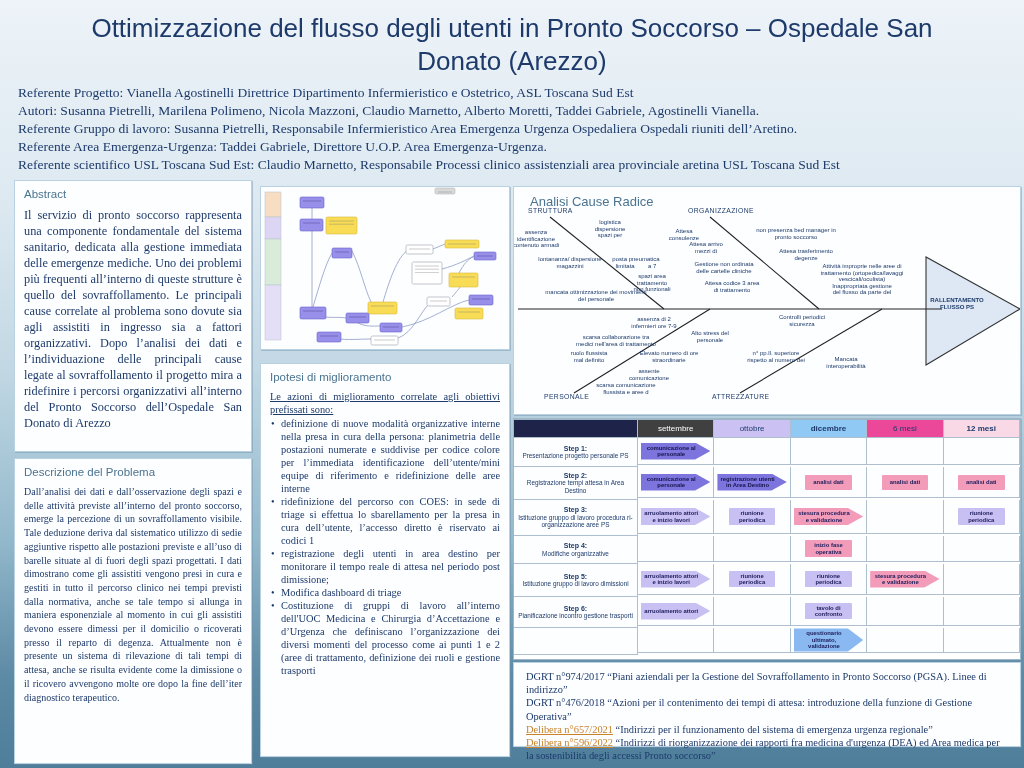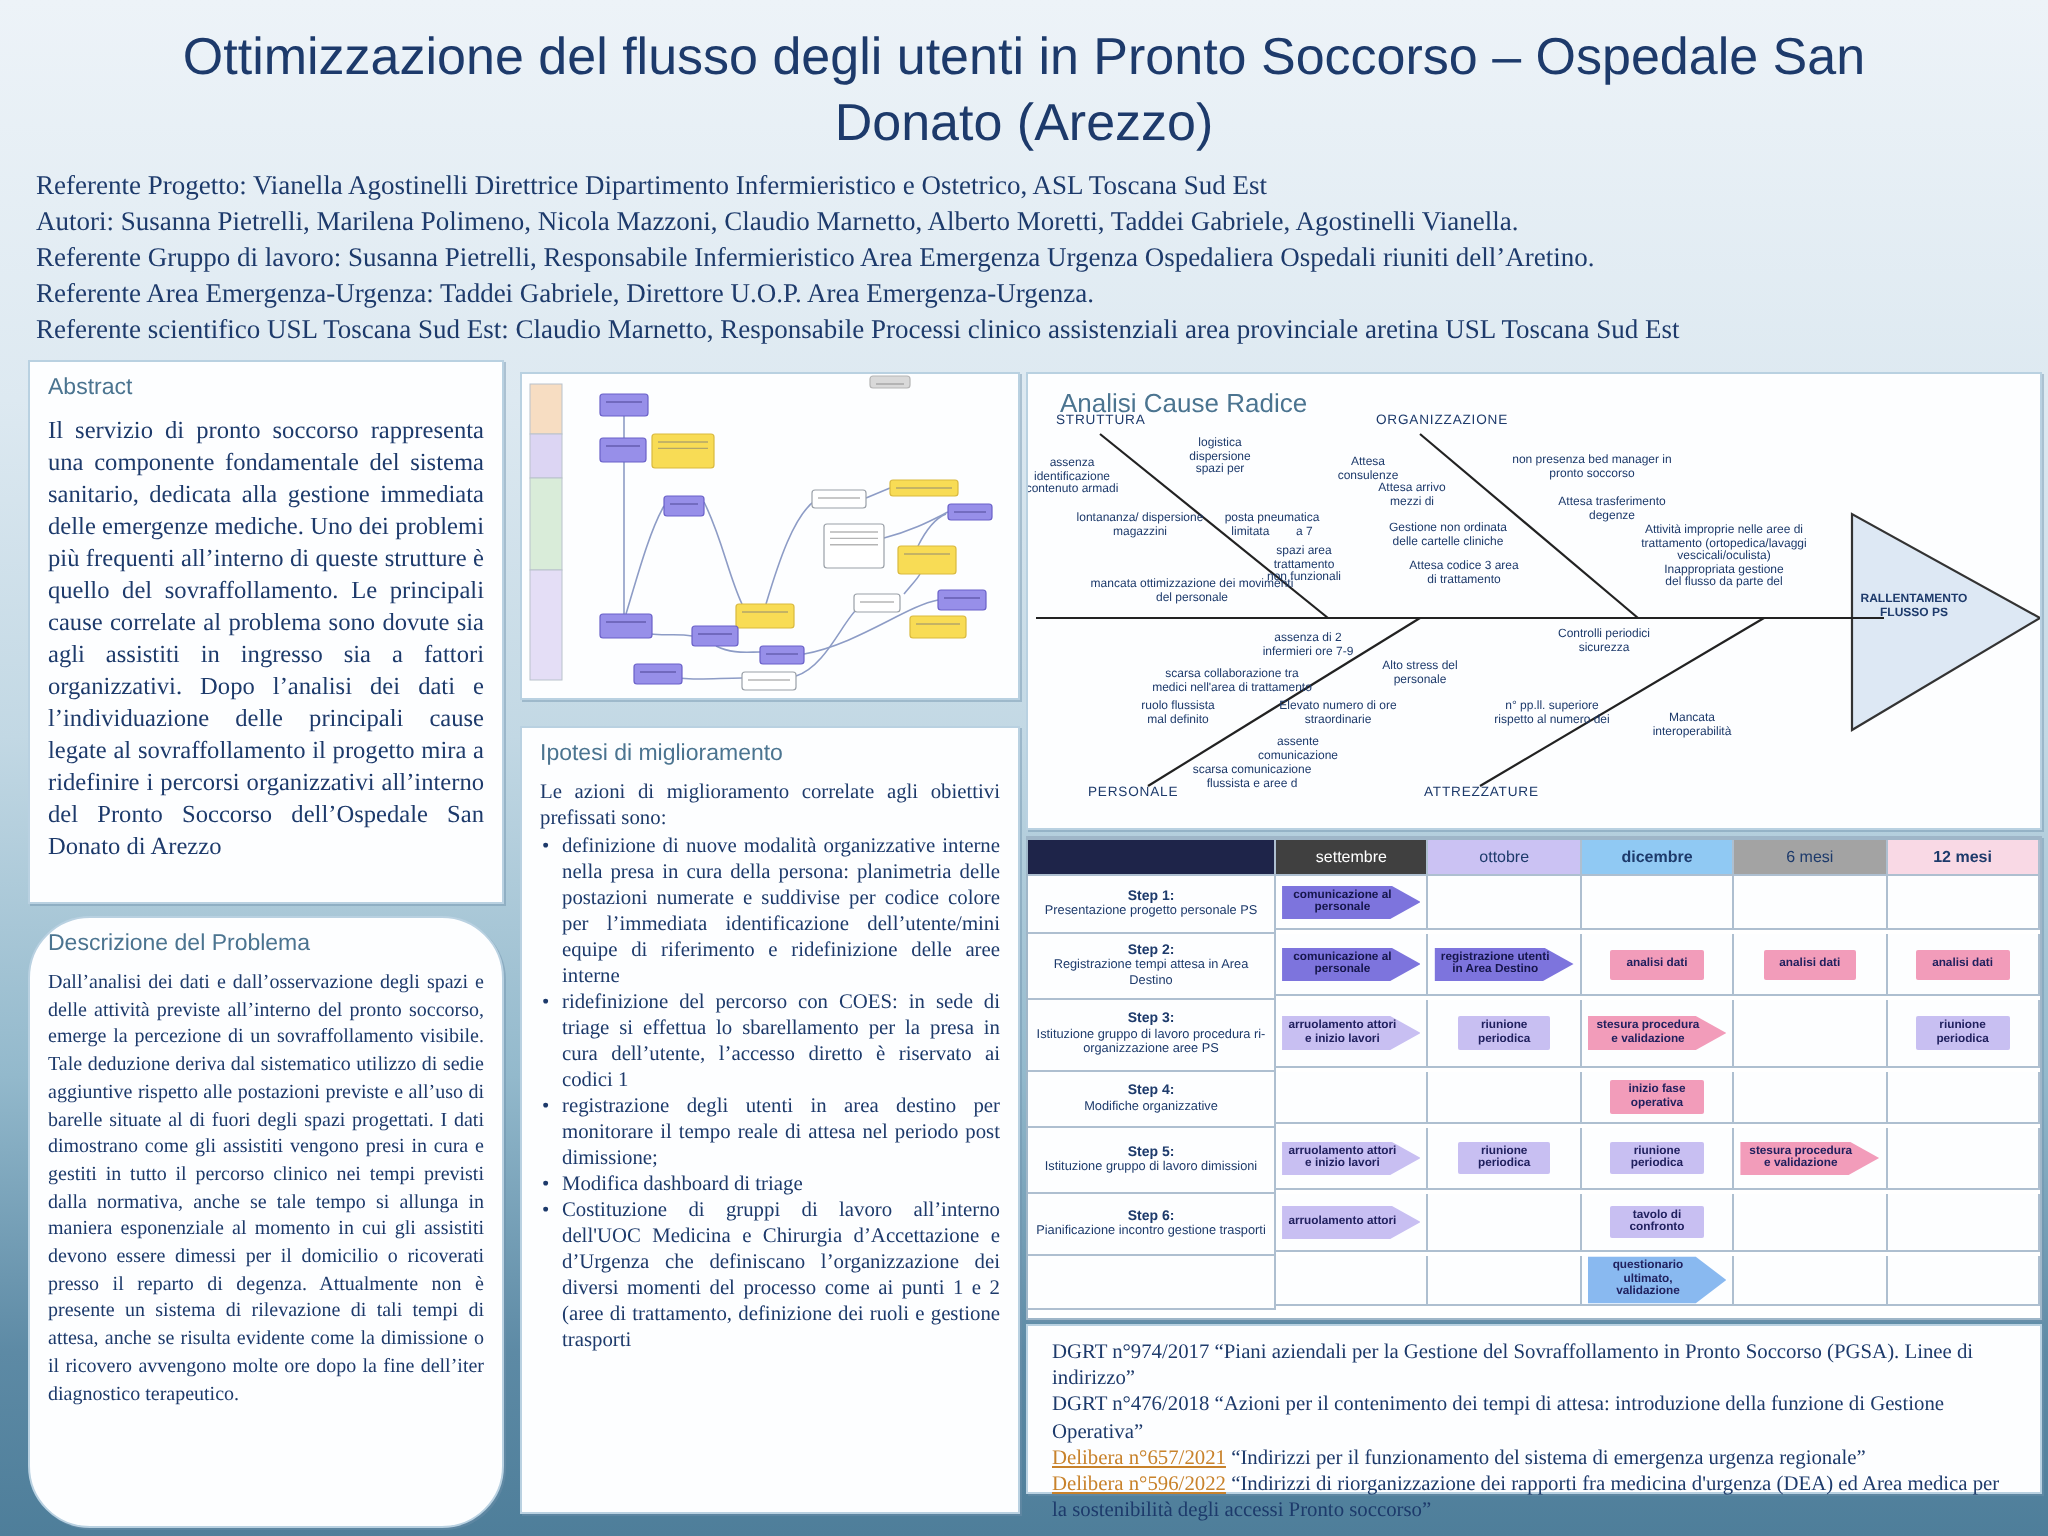--- a/index.html
+++ b/index.html
@@ -17,21 +17,21 @@
   #referents .ref-line{margin-bottom:4.5px;line-height:13.5px;}
   #referents .it{}
   .panel{
     position:absolute;background:#fdfeff;border:1px solid #b9d1e1;
     box-shadow:1px 1px 0 rgba(110,145,170,.45);box-sizing:border-box;
   }
   .sec-title{font-size:11.5px;color:#4b7490;margin:0 0 7px 0;}
   .body-serif{font-family:"Liberation Serif","DejaVu Serif",serif;text-align:justify;color:#1d3a6b;}
   #abstract-panel{left:14px;top:180px;width:238px;height:272px;padding:7px 9px;}
   #abstract-panel .body-serif{font-size:12.3px;line-height:16px;}
-  #problem-panel{left:14px;top:458px;width:238px;height:306px;padding:7px 9px;border-radius:31px;}
+  #problem-panel{left:14px;top:458px;width:238px;height:306px;padding:7px 9px;}
   #problem-panel .body-serif{font-size:10px;line-height:13.7px;}
   #flow-panel{left:260px;top:186px;width:250px;height:164px;padding:0;overflow:hidden;}
   #ipotesi-panel{left:260px;top:363px;width:250px;height:394px;padding:7px 9px;}
   #ipotesi-panel .body-serif{font-size:10.4px;line-height:13px;}
   #ipotesi-panel ul{margin:0;padding:0;list-style:none;}
   #ipotesi-panel li{position:relative;padding-left:11px;margin:0;}
   #ipotesi-panel li:before{content:"•";position:absolute;left:1px;top:0;}
   #fishbone-panel{left:513px;top:186px;width:508px;height:229px;overflow:hidden;}
   #fishbone-panel .sec-title{position:absolute;left:16px;top:7px;font-size:13px;}
   .fb-svg{position:absolute;left:0;top:0;}
@@ -138,21 +138,21 @@
       <line x1="59" x2="77" y1="149" y2="149" stroke="#3c3580" stroke-width="0.7" opacity="0.55"></line>
       <rect x="110" y="149" width="27" height="9" rx="1.5" fill="#ffffff" stroke="#9aa0a8" stroke-width="0.6"></rect>
       <line x1="113" x2="134" y1="153" y2="153" stroke="#7a7a7a" stroke-width="0.7" opacity="0.55"></line>
       <rect x="174" y="1" width="20" height="6" rx="1.5" fill="#d9d9d9" stroke="#b5b5b5" stroke-width="0.6"></rect>
       <line x1="177" x2="191" y1="5" y2="5" stroke="#7a7a7a" stroke-width="0.7" opacity="0.55"></line>
     </svg>
   </div>
 
 <div class="panel" id="ipotesi-panel">
   <div class="sec-title">Ipotesi di miglioramento</div>
-  <div class="body-serif" style="margin-bottom:1px;">Le azioni di miglioramento correlate agli obiettivi prefissati sono:</div>
+  <div class="body-serif" style="margin-bottom:1px;text-decoration:underline;">Le azioni di miglioramento correlate agli obiettivi prefissati sono:</div>
   <ul class="body-serif" id="ipotesi-list">
       <li>definizione di nuove modalità organizzative interne nella presa in cura della persona: planimetria delle postazioni numerate e suddivise per codice colore  per l’immediata identificazione dell’utente/mini equipe di riferimento e ridefinizione delle aree interne</li>
       <li>ridefinizione del percorso con COES: in sede di triage si effettua lo sbarellamento per la presa in cura dell’utente, l’accesso diretto è riservato ai codici 1</li>
       <li>registrazione degli utenti in area destino per monitorare il tempo reale di attesa nel periodo post dimissione;</li>
       <li>Modifica dashboard di triage</li>
       <li>Costituzione di gruppi di lavoro all’interno dell'UOC Medicina e Chirurgia d’Accettazione e d’Urgenza che definiscano l’organizzazione dei diversi momenti del processo come ai punti 1 e 2 (aree di trattamento, definizione dei ruoli e gestione trasporti</li>
     </ul>
 </div>
 
 <div class="panel" id="fishbone-panel">
@@ -224,21 +224,21 @@
     <div class="fb-effect" style="left: 414px; top: 110px; width: 58px;">RALLENTAMENTO
 FLUSSO PS</div>
   </div>
 
 <div class="panel" id="gantt-panel">
   <div id="gantt-grid">
       <div class="g-cell g-head" style="background: rgb(30, 36, 73);"></div>
       <div class="g-cell g-head" style="background: #404040; color: rgb(255, 255, 255);">settembre</div>
       <div class="g-cell g-head" style="background: rgb(203, 194, 243); color: rgb(29, 58, 107);">ottobre</div>
       <div class="g-cell g-head" style="background: rgb(144, 201, 243); color: rgb(29, 58, 107); font-weight: bold;">dicembre</div>
-      <div class="g-cell g-head" style="background: #a3a3a3; color: rgb(29, 58, 107);">6 mesi</div>
+      <div class="g-cell g-head" style="background: #ec4899; color: rgb(29, 58, 107);">6 mesi</div>
       <div class="g-cell g-head" style="background: rgb(249, 217, 229); color: rgb(29, 58, 107); font-weight: bold;">12 mesi</div>
       <div class="g-cell g-rowlabel" style="height: 26px;">
         <div class="step">Step 1:</div>
         <div>Presentazione progetto personale PS</div>
       </div>
       <div class="g-cell " style="height: 26px;">
         <div class="g-shape g-arrow" style="background: rgb(125, 116, 221); color: rgb(21, 21, 74);">comunicazione al personale</div>
       </div>
       <div class="g-cell " style="height: 26px;"></div>
       <div class="g-cell " style="height: 26px;"></div>

